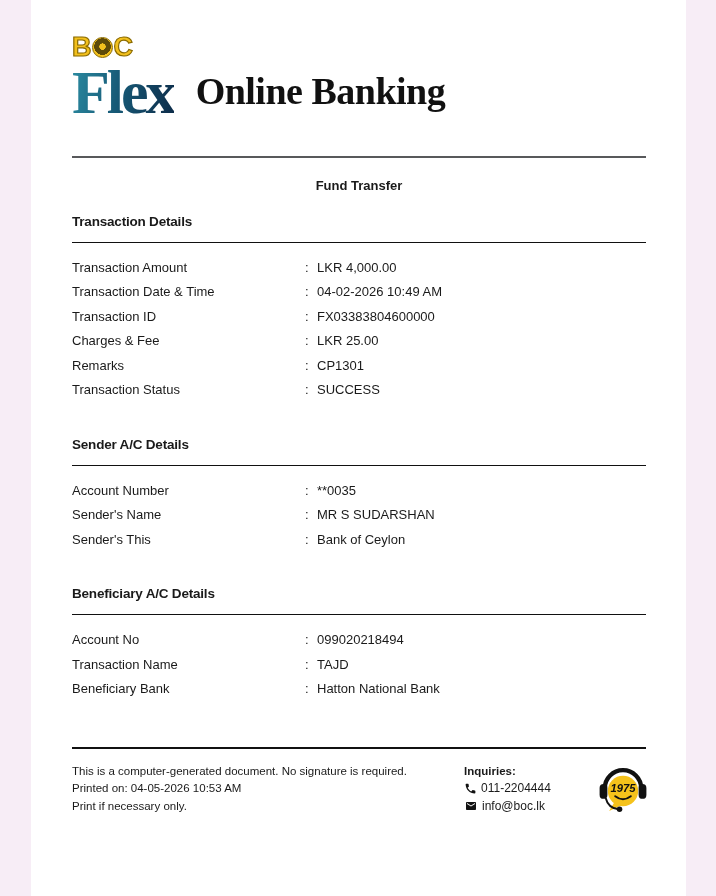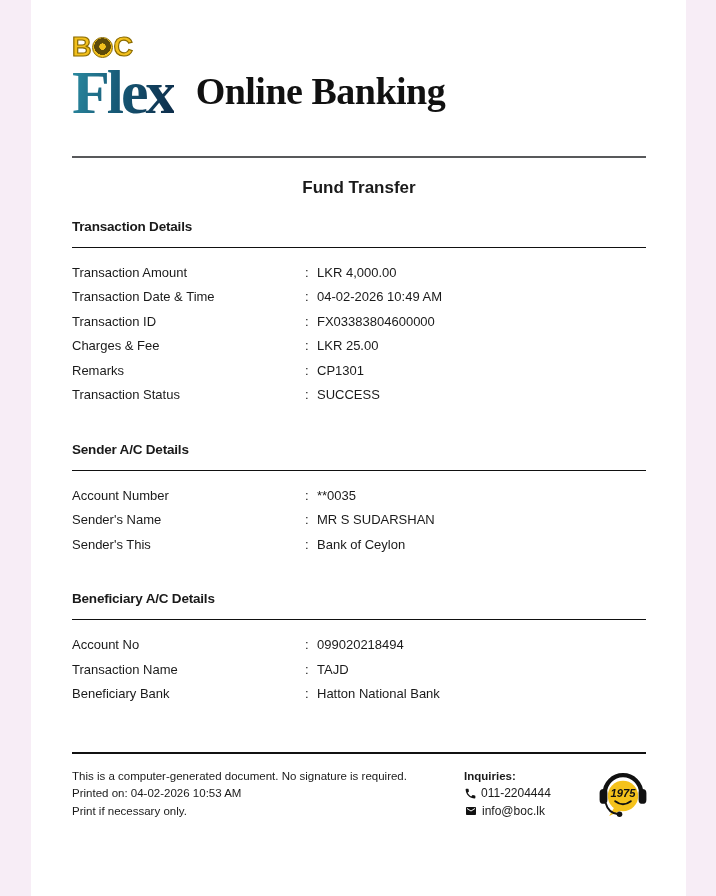--- a/index.html
+++ b/index.html
@@ -48,21 +48,21 @@
     background: none;
   }
 
   
   .rule { border: none; height: 0; }
   .rule-gray { border-top: 2.5px solid #58595b; margin-top: 36px; }
   .rule-section { border-top: 1.8px solid #111; margin-top: 13px; }
   .rule-footer { border-top: 2px solid #111; margin-top: 41px; }
 
   
-  .doc-title { text-align: center; font-size: 17px; font-weight: 700; margin-top: 20px; }
+  .doc-title { text-align: center; font-size: 13px; font-weight: 700; margin-top: 20px; }
   .section { margin-top: 30px; }
   .section:first-of-type { margin-top: 21px; }
   .section-heading { font-size: 13.5px; font-weight: 700; letter-spacing: -0.2px; }
   .rows { padding-top: 17px; }
   .row { display: flex; font-size: 13px; height: 24.5px; align-items: flex-start; }
   .lbl { width: 233px; flex: none; }
   .sep { width: 12px; flex: none; }
   .val { flex: 1; }
 
   
@@ -175,21 +175,21 @@
           </div>
         </div>
       </div>
     </div>
 
   <hr class="rule rule-footer">
 
   <div class="footer">
     <div class="footer-left" id="footer-notes">
         <div class="note">This is a computer-generated document. No signature is required.</div>
-        <div class="note">Printed on: 04-02-2026 10:53 AM</div>
+        <div class="note">Printed on: 04-05-2026 10:53 AM</div>
         <div class="note">Print if necessary only.</div>
       </div>
 
     <div class="footer-inq">
       <div class="inq-label">Inquiries:</div>
       <div class="inq-row">
         <svg width="13" height="13" viewBox="0 0 24 24">
             <path fill="#111" d="M6.62 10.79c1.44 2.83 3.76 5.14 6.59 6.59l2.2-2.2c.27-.27.67-.36 1.02-.24 1.12.37 2.33.57 3.57.57.55 0 1 .45 1 1V20c0 .55-.45 1-1 1-9.39 0-17-7.61-17-17 0-.55.45-1 1-1h3.5c.55 0 1 .45 1 1 0 1.25.2 2.45.57 3.57.11.35.03.74-.25 1.02l-2.2 2.2z"></path>
           </svg>
         <span>011-2204444</span>

